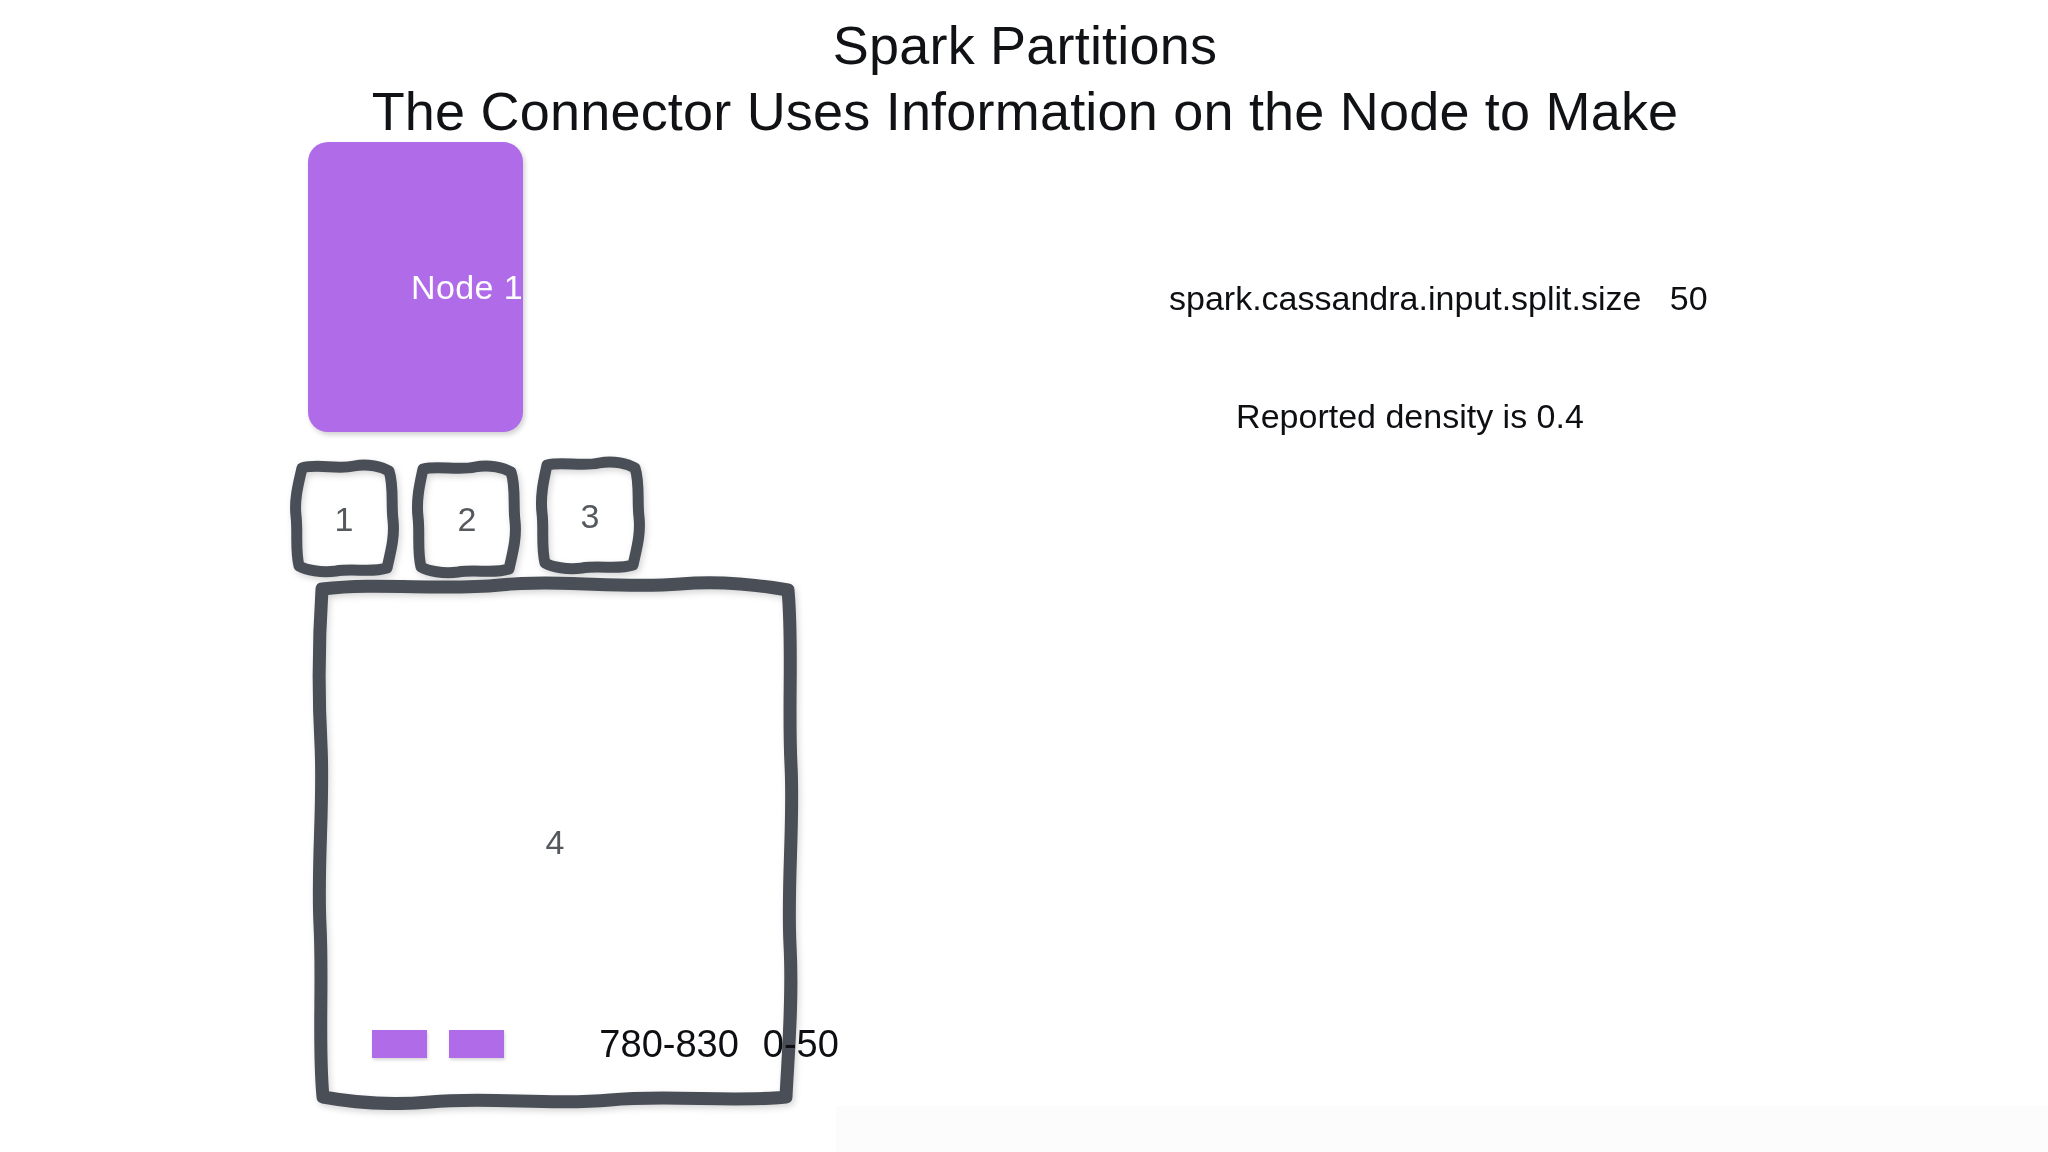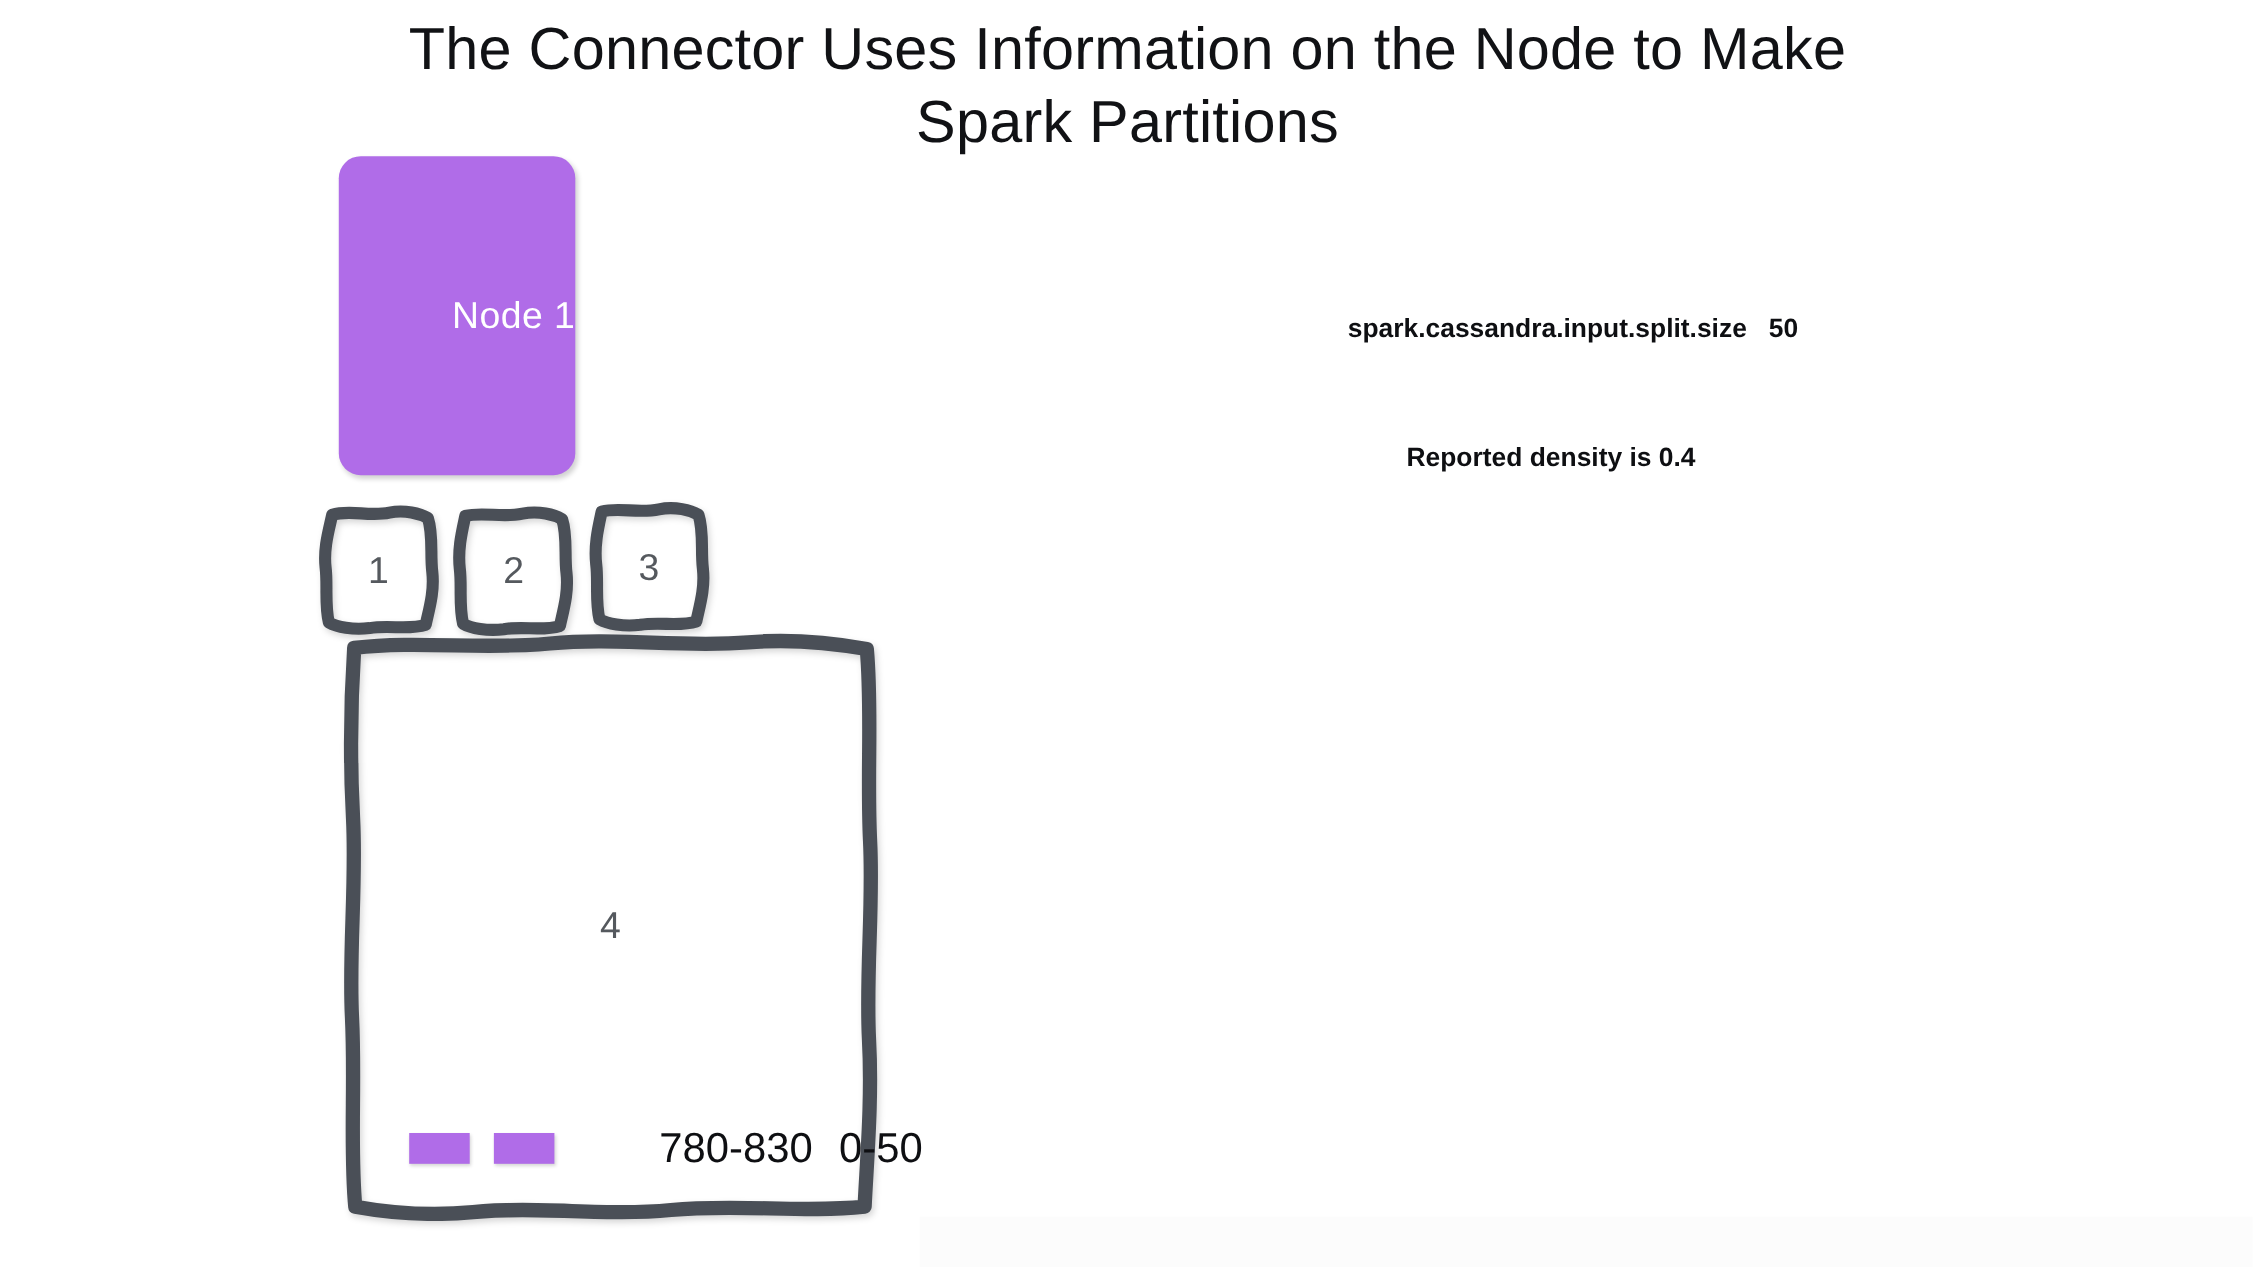--- a/index.html
+++ b/index.html
@@ -48,23 +48,23 @@
   
   .config-block {
     position: absolute;
     left: 1100px;
     top: 210px;
     width: 620px;
     text-align: center;
     color: #0e0f12;
   }
   .config-line {
-    font-size: 24px;
+    font-size: 34px;
     line-height: 59px;
-    font-weight: 700;
+    font-weight: 400;
     white-space: pre;
   }
   .config-line .cfg-key { }
   .config-line .cfg-val { }
 
   
   .node-card {
     position: absolute;
     left: 308px;
     top: 142px;
@@ -146,22 +146,22 @@
   .legend-text .range-second { margin-left: 24px; }
 </style>
 </head>
 <body>
 
 <div id="slide">
 
   <div class="bg-tint"></div>
 
   <div class="title">
+    <div>Spark Partitions</div>
     <div>The Connector Uses Information on the Node to Make</div>
-    <div>Spark Partitions</div>
   </div>
 
   <div class="config-block">
     <div class="config-line">
       <span class="cfg-key">spark.cassandra.input.split.size</span><span>&nbsp;&nbsp;&nbsp;</span><span class="cfg-val">50</span>
     </div>
     <div class="config-line">Reported density is 0.4</div>
   </div>
 
   <div class="node-card">

